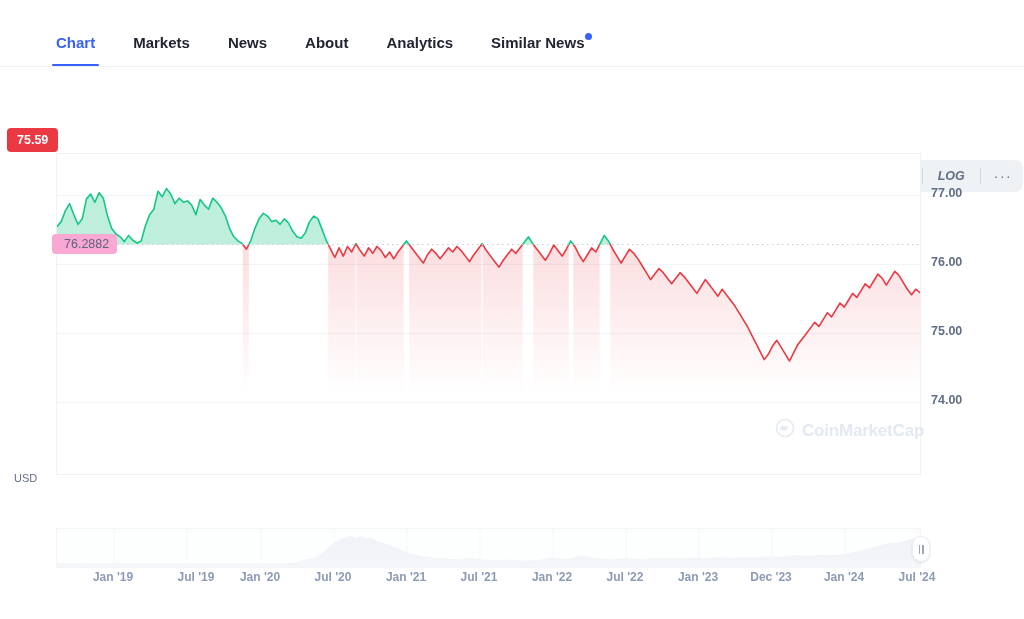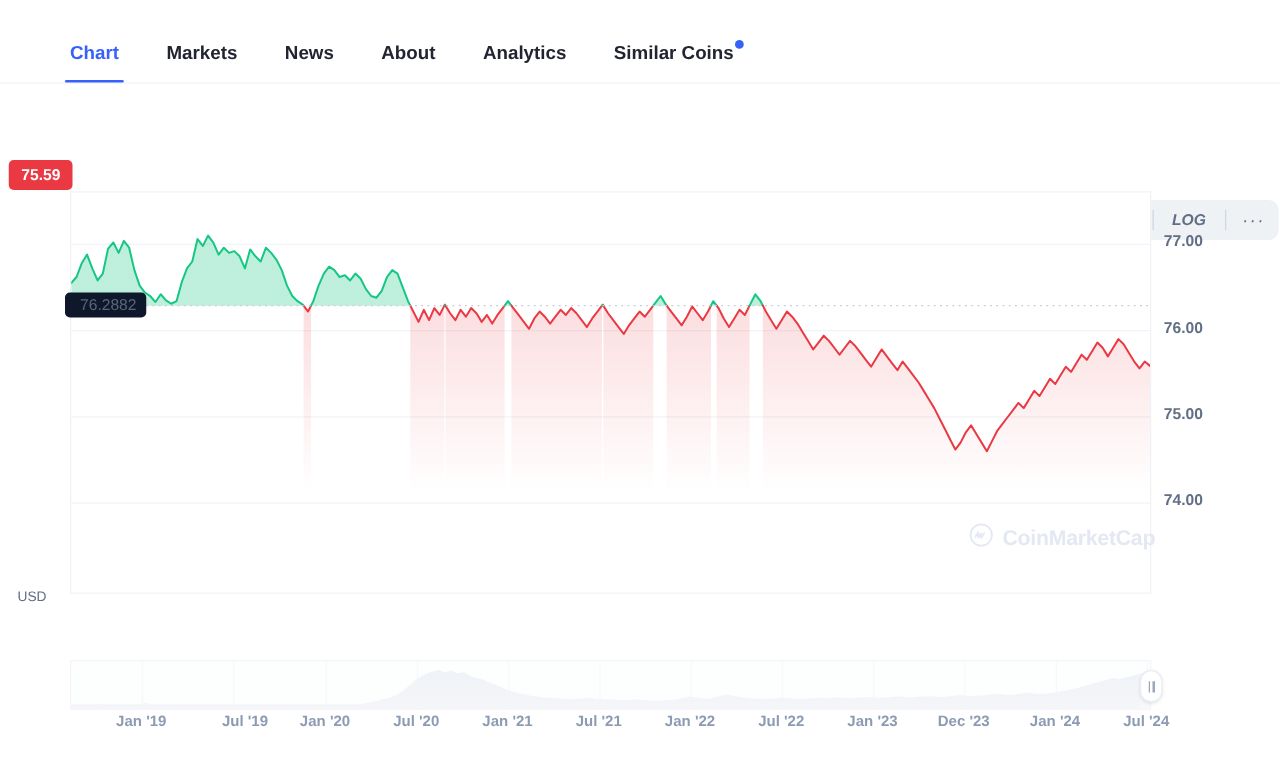--- a/index.html
+++ b/index.html
@@ -105,21 +105,21 @@
     padding: 5px 10px; border-radius: 4px;
     white-space: nowrap;
   }
   .usd-label {
     position: absolute; left: 14px; top: 472px;
     font-size: 11px; font-weight: 400; color: #616e85;
   }
 
   .left-price-tag {
     position: absolute; left: 52px; top: 263px;
-    background: #0f172a; color: #58667e;
+    background: #f9a8d4; color: #58667e;
     font-size: 12.5px; font-weight: 500;
     padding: 3px 8px 3px 12px; border-radius: 4px;
     white-space: nowrap;
   }
 
   .watermark {
     position: absolute; left: 775px; top: 418px;
     display: flex; align-items: center; gap: 7px;
     color: #e3e8f2; font-size: 17px; font-weight: 700;
     letter-spacing: -0.2px; pointer-events: none;
@@ -168,21 +168,21 @@
     <div class="tab">
       <span>News</span>
     </div>
     <div class="tab">
       <span>About</span>
     </div>
     <div class="tab">
       <span>Analytics</span>
     </div>
     <div class="tab">
-      <span>Similar Coins</span><span class="tab-dot"></span>
+      <span>Similar News</span><span class="tab-dot"></span>
     </div>
   </div>
 
   <div class="toolbar">
 
     <div class="seg" id="seg-pricecap">
       <div class="seg-item active">
         <span>Price</span>
       </div>
       <div class="seg-item">

